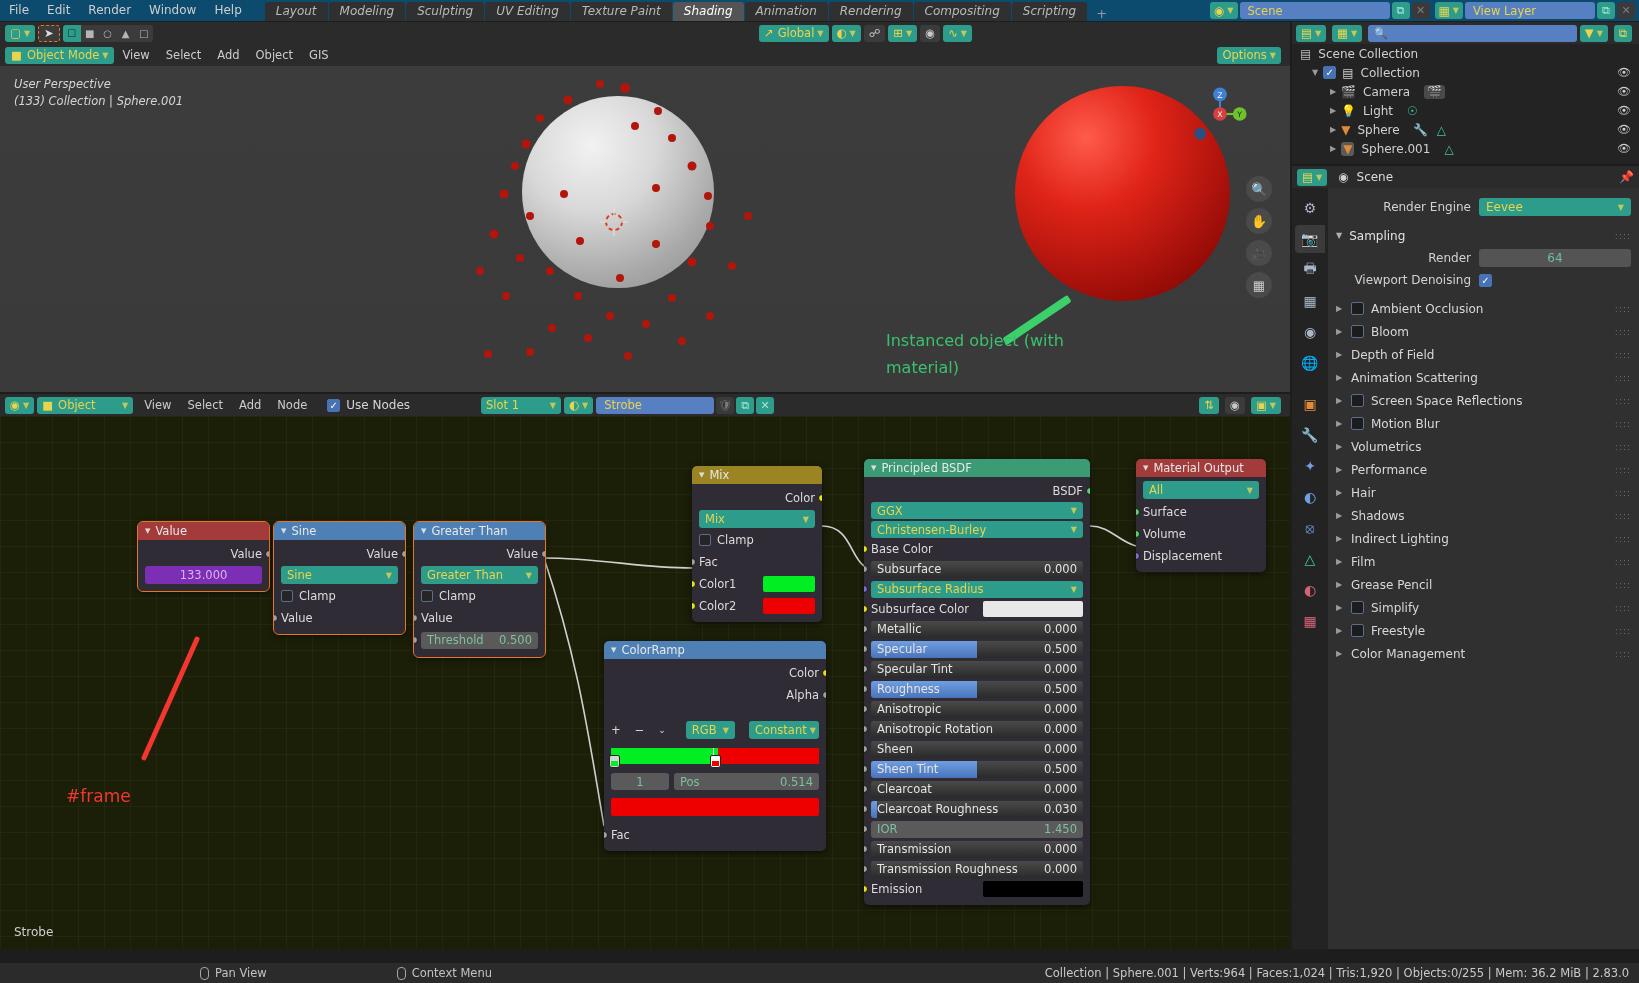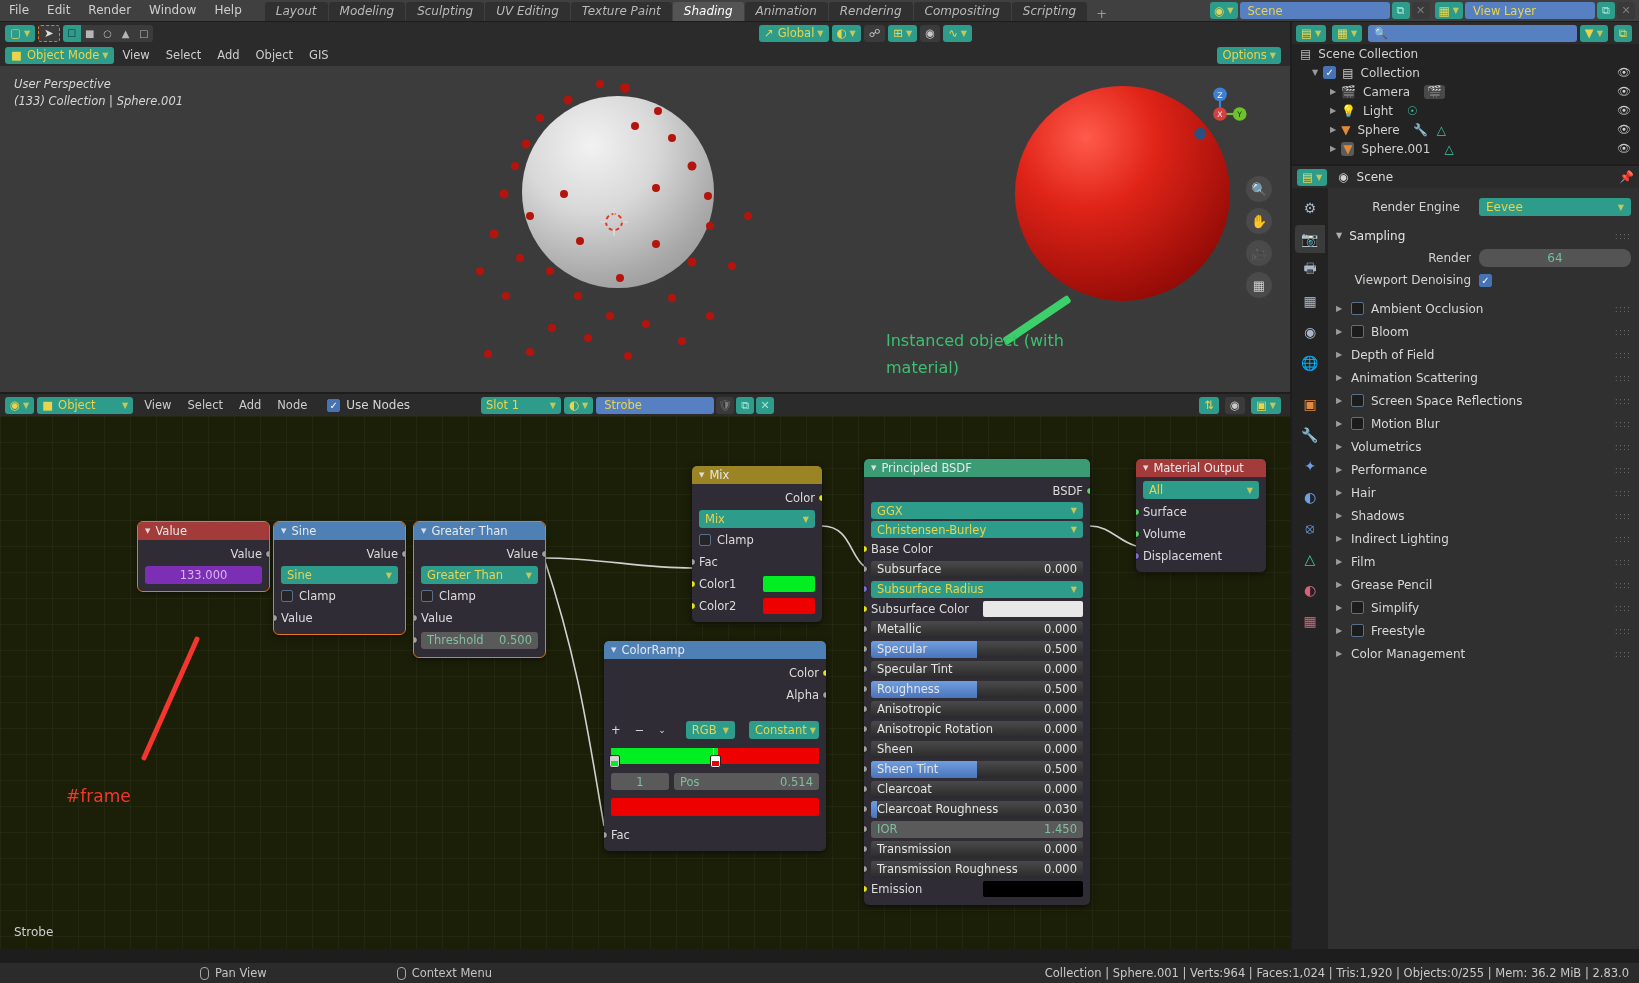--- a/index.html
+++ b/index.html
@@ -8,21 +8,21 @@
     background:#1d1d1d;
     font-family:"DejaVu Sans", sans-serif;
     font-size:12px; color:#d4d4d4;
     overflow:hidden;
     position:relative;
   }
 
   
   #topbar {
     position:absolute; left:0; top:0; width:1639px; height:21px;
-    background:#404040; display:flex; align-items:center;
+    background:#0c4a6e; display:flex; align-items:center;
   }
   .menu-item { padding:0 9px; font-size:12px; color:#cfcfcf; line-height:21px; cursor:default;}
   .wsp-tabs { display:flex; align-items:flex-end; height:21px; margin-left:14px;font-style:italic; }
   .wsp-tab {
     padding:0 11px; height:19px; line-height:19px; font-size:12px; color:#b9b9b9;
     background:#303030; border-radius:3px 3px 0 0; margin-right:1px;
   }
   .wsp-tab.active { background:#545454; color:#ffffff; }
   .wsp-plus { padding:0 8px; color:#9a9a9a; font-size:13px; }
   .topbar-right { position:absolute; right:0; top:0; height:21px; display:flex; align-items:center; }
@@ -165,22 +165,22 @@
     display:flex; flex-direction:column; align-items:center; padding-top:6px; gap:3px;}
   .ptab { width:30px; height:28px; display:flex; align-items:center; justify-content:center;
     font-size:14px; border-radius:4px 0 0 4px; color:#a9b7c9;}
   .ptab.active { background:#3b3b3b; }
   #props-body { position:absolute; left:36px; top:22px; right:0; bottom:0; background:#303030;
     padding:8px 8px 0 8px; overflow:hidden;}
   .prop-row { display:flex; align-items:center; height:22px; gap:8px; }
   .prop-label { flex:1; text-align:right; font-size:12px; color:#d2d2d2;}
   .prop-value { width:152px; height:18px; border-radius:3px; display:flex; align-items:center;
     padding:0 7px; font-size:12px;}
-  .pv-teal { background:#2e9c8b; color:#e8d44d; justify-content:space-between;margin-left:11px;}
-  .pv-grey { background:#545454; color:#6fbf9a; justify-content:center;border-radius:8px;}
+  .pv-teal { background:#2e9c8b; color:#e8d44d; justify-content:space-between;}
+  .pv-grey { background:#545454; color:#6fbf9a; justify-content:center;}
   .panel-row { display:flex; align-items:center; height:23px; gap:7px; font-size:12px; color:#d8d8d8;}
   .panel-row .arr { font-size:8px; color:#9c9c9c; width:8px;}
   .pcheck { width:13px; height:13px; border:1px solid #5a6f8c; background:#1c1c1c; border-radius:2px;}
   .pcheck.on { background:#4772b3; border-color:#4772b3; color:#fff; font-size:10px;
     display:flex; align-items:center; justify-content:center;}
   .dots { margin-left:auto; color:#6d6d6d; font-size:9px; letter-spacing:1px;}
   .section-title { display:flex; align-items:center; gap:7px; height:23px; font-size:12px; color:#e2e2e2;}
 
   
   #statusbar { position:absolute; left:0; bottom:0; width:1639px; height:20px;

